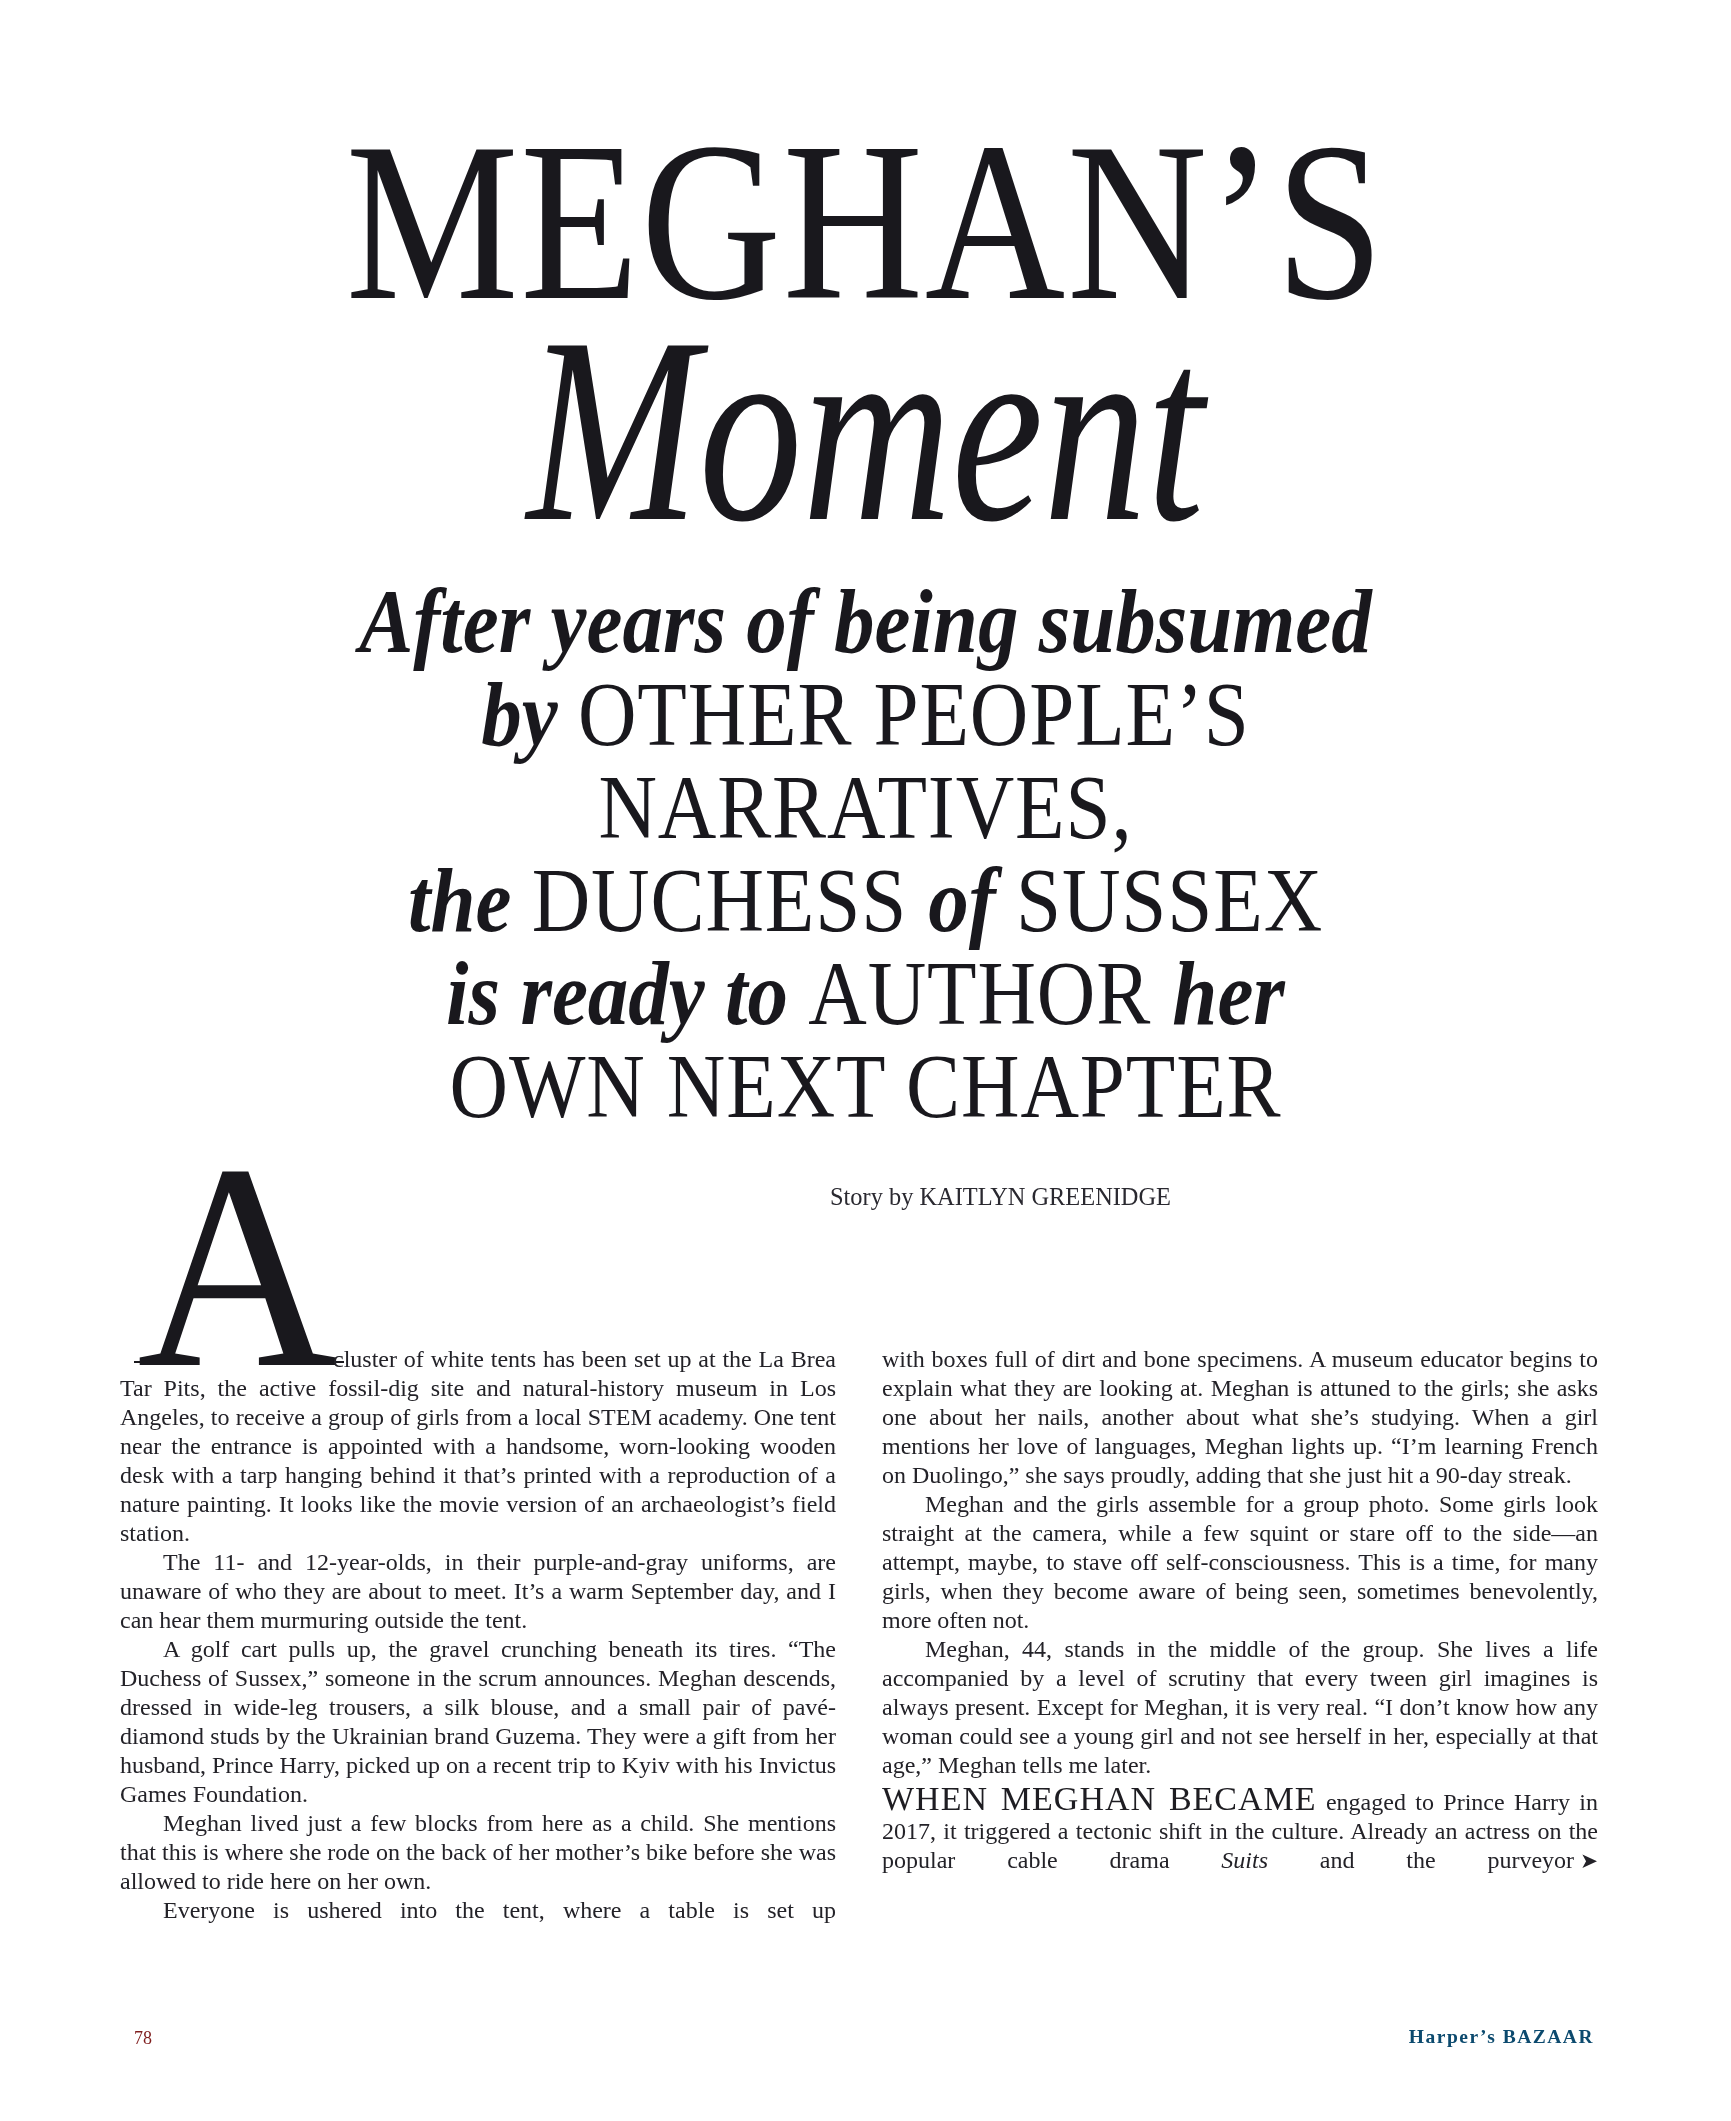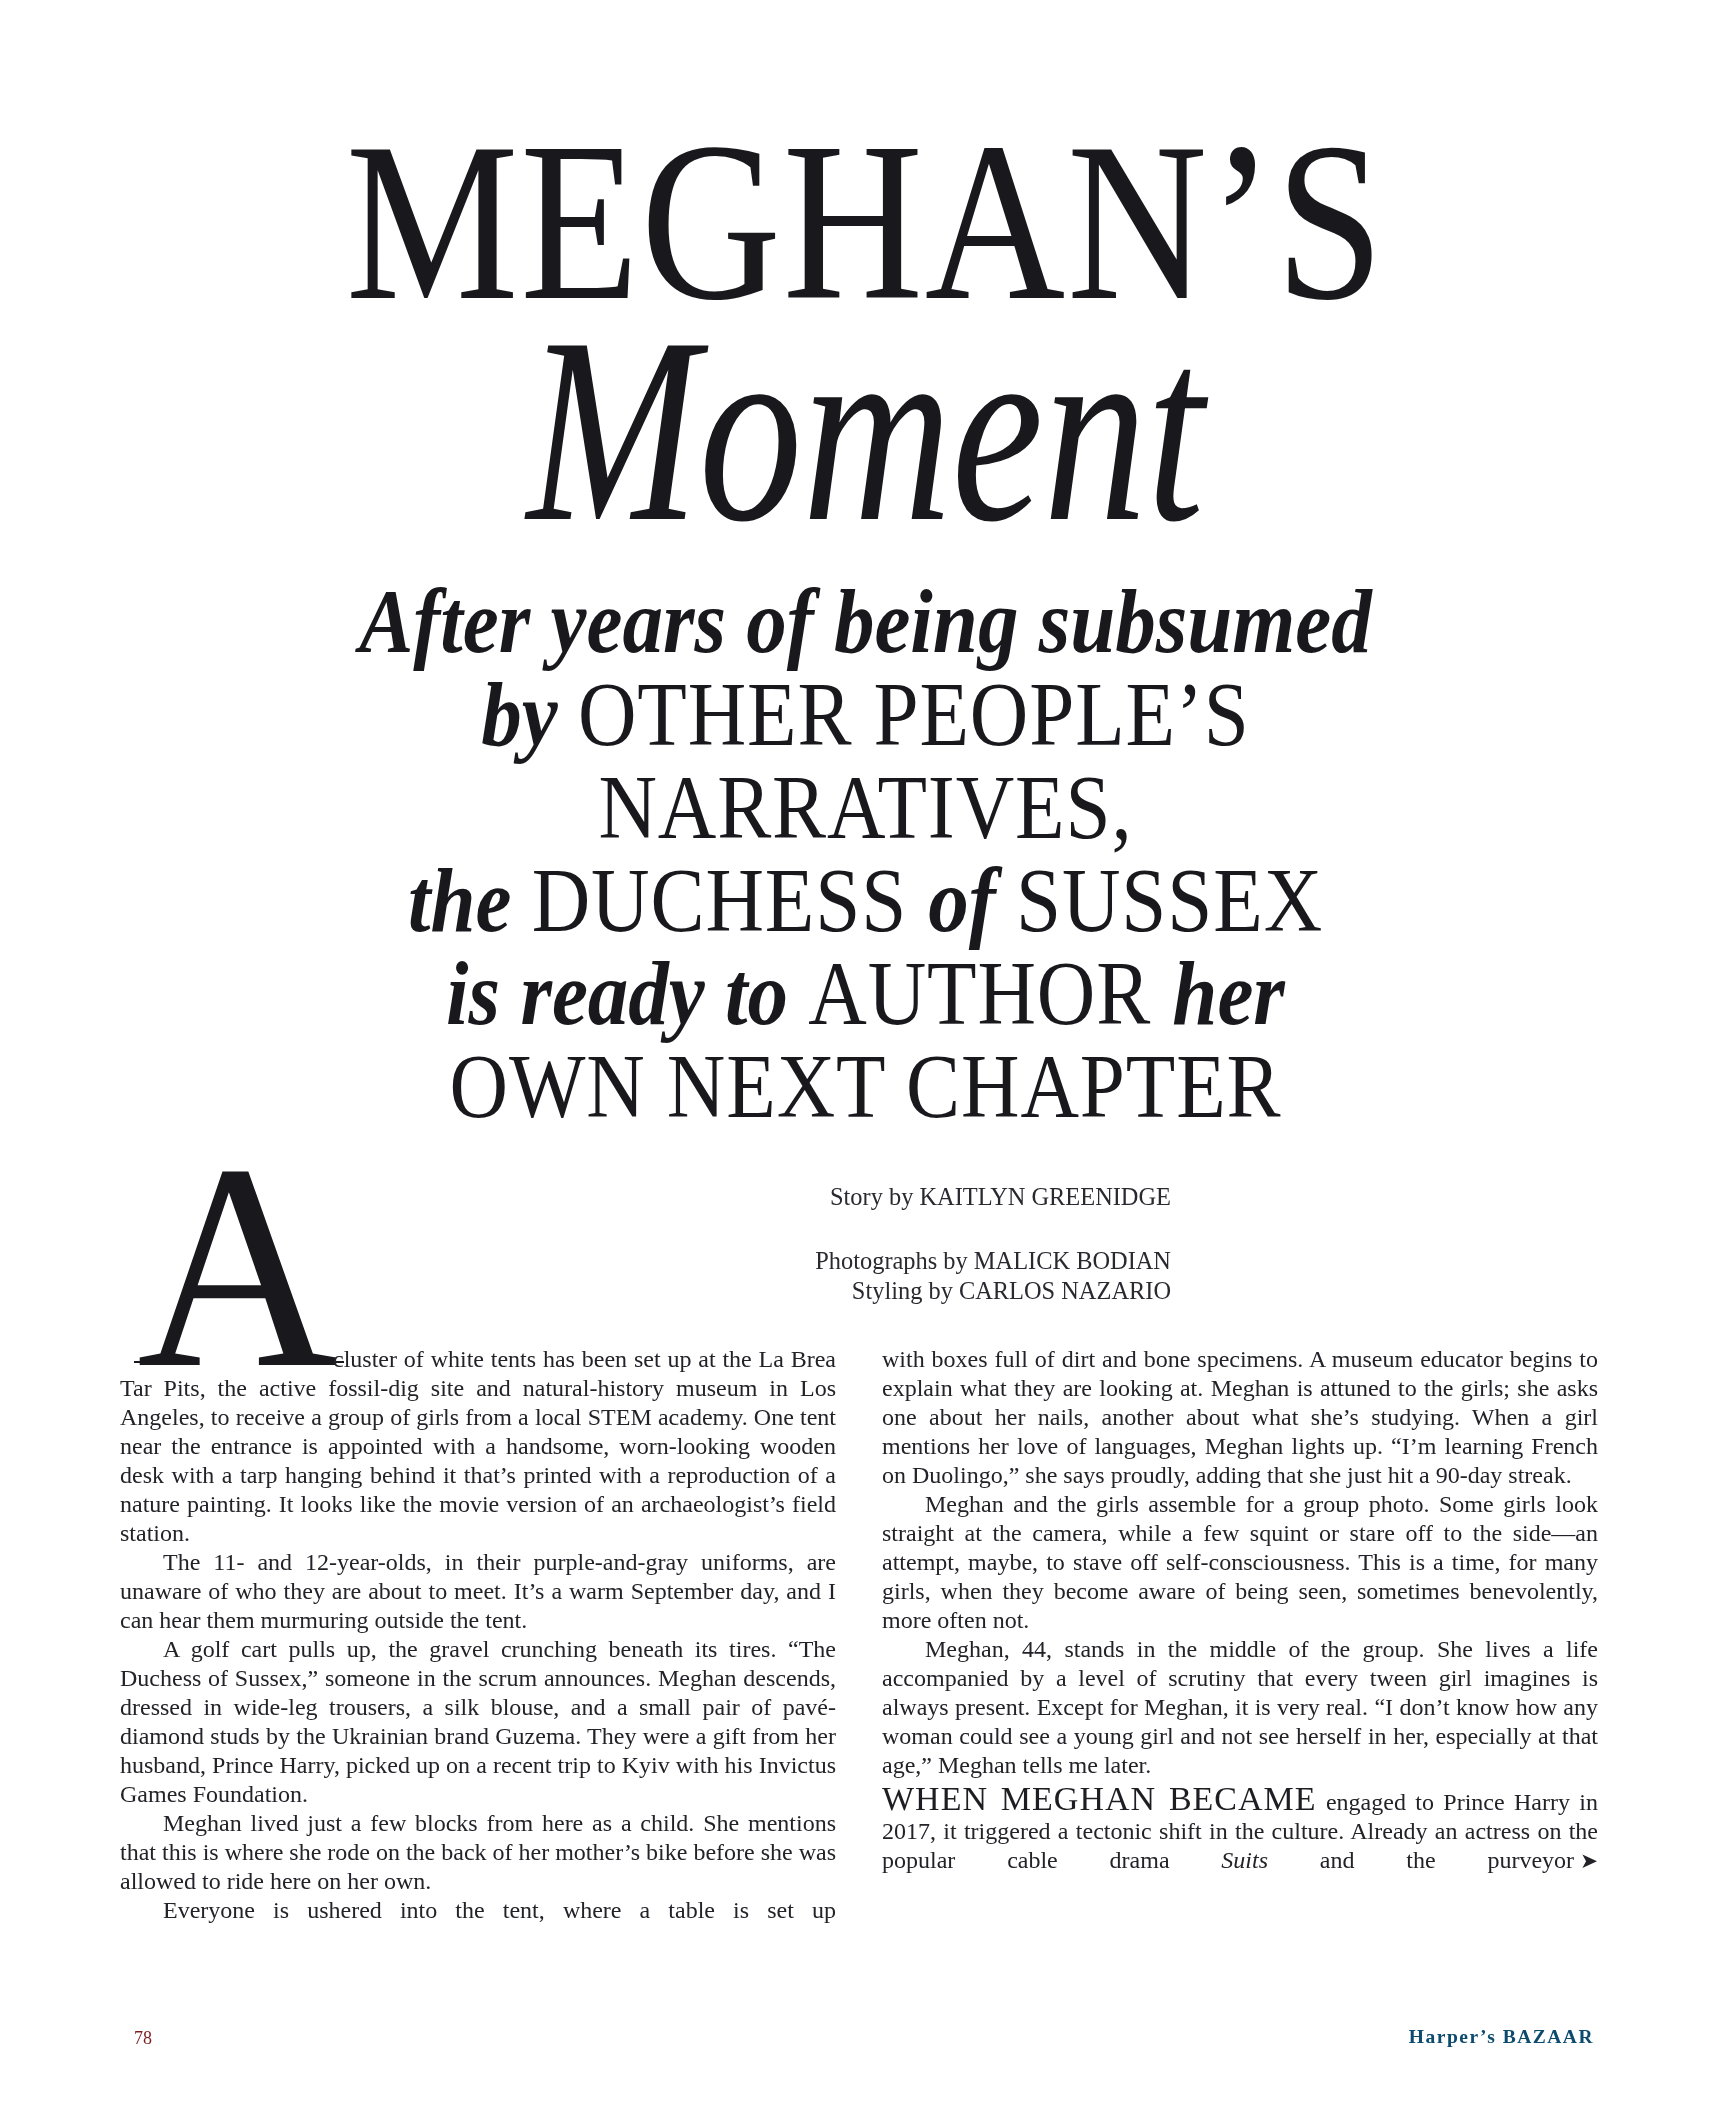--- a/index.html
+++ b/index.html
@@ -198,24 +198,20 @@
       <span class="it">is ready to </span><span class="cap">AUTHOR </span><span class="it">her</span>
     </span>
     <span class="deck-line">
       <span class="cap">OWN NEXT CHAPTER</span>
     </span>
   </div>
 
   <div class="credits credit-story">
     <span class="credit-line">Story by KAITLYN GREENIDGE</span>
   </div>
-  <div class="credits credit-photo">
-    <span class="credit-line">Photographs by MALICK BODIAN</span>
-    <span class="credit-line">Styling by CARLOS NAZARIO</span>
-  </div>
 
   <div class="dropcap">A</div>
   <div class="dropcap-rule" style="left:134px;width:35px;"></div>
   <div class="dropcap-rule" style="left:261px;width:83px;"></div>
 
   <div class="column col-left">
     <p class="first-para"><span class="first-line-pad"></span><span>cluster of white tents has been set up at the La Brea Tar Pits, the active fossil-dig site and natural-history museum in Los Angeles, to receive a group of girls from a local STEM academy. One tent near the entrance is appointed with a handsome, worn-looking wooden desk with a tarp hanging behind it that’s printed with a reproduction of a nature painting. It looks like the movie version of an archaeologist’s field station.</span></p>
     <p>The 11- and 12-year-olds, in their purple-and-gray uniforms, are unaware of who they are about to meet. It’s a warm September day, and I can hear them murmuring outside the tent.</p>
     <p>A golf cart pulls up, the gravel crunching beneath its tires. “The Duchess of Sussex,” someone in the scrum announces. Meghan descends, dressed in wide-leg trousers, a silk blouse, and a small pair of pavé-diamond studs by the Ukrainian brand Guzema. They were a gift from her husband, Prince Harry, picked up on a recent trip to Kyiv with his Invictus Games Foundation.</p>
     <p>Meghan lived just a few blocks from here as a child. She mentions that this is where she rode on the back of her mother’s bike before she was allowed to ride here on her own.</p>

